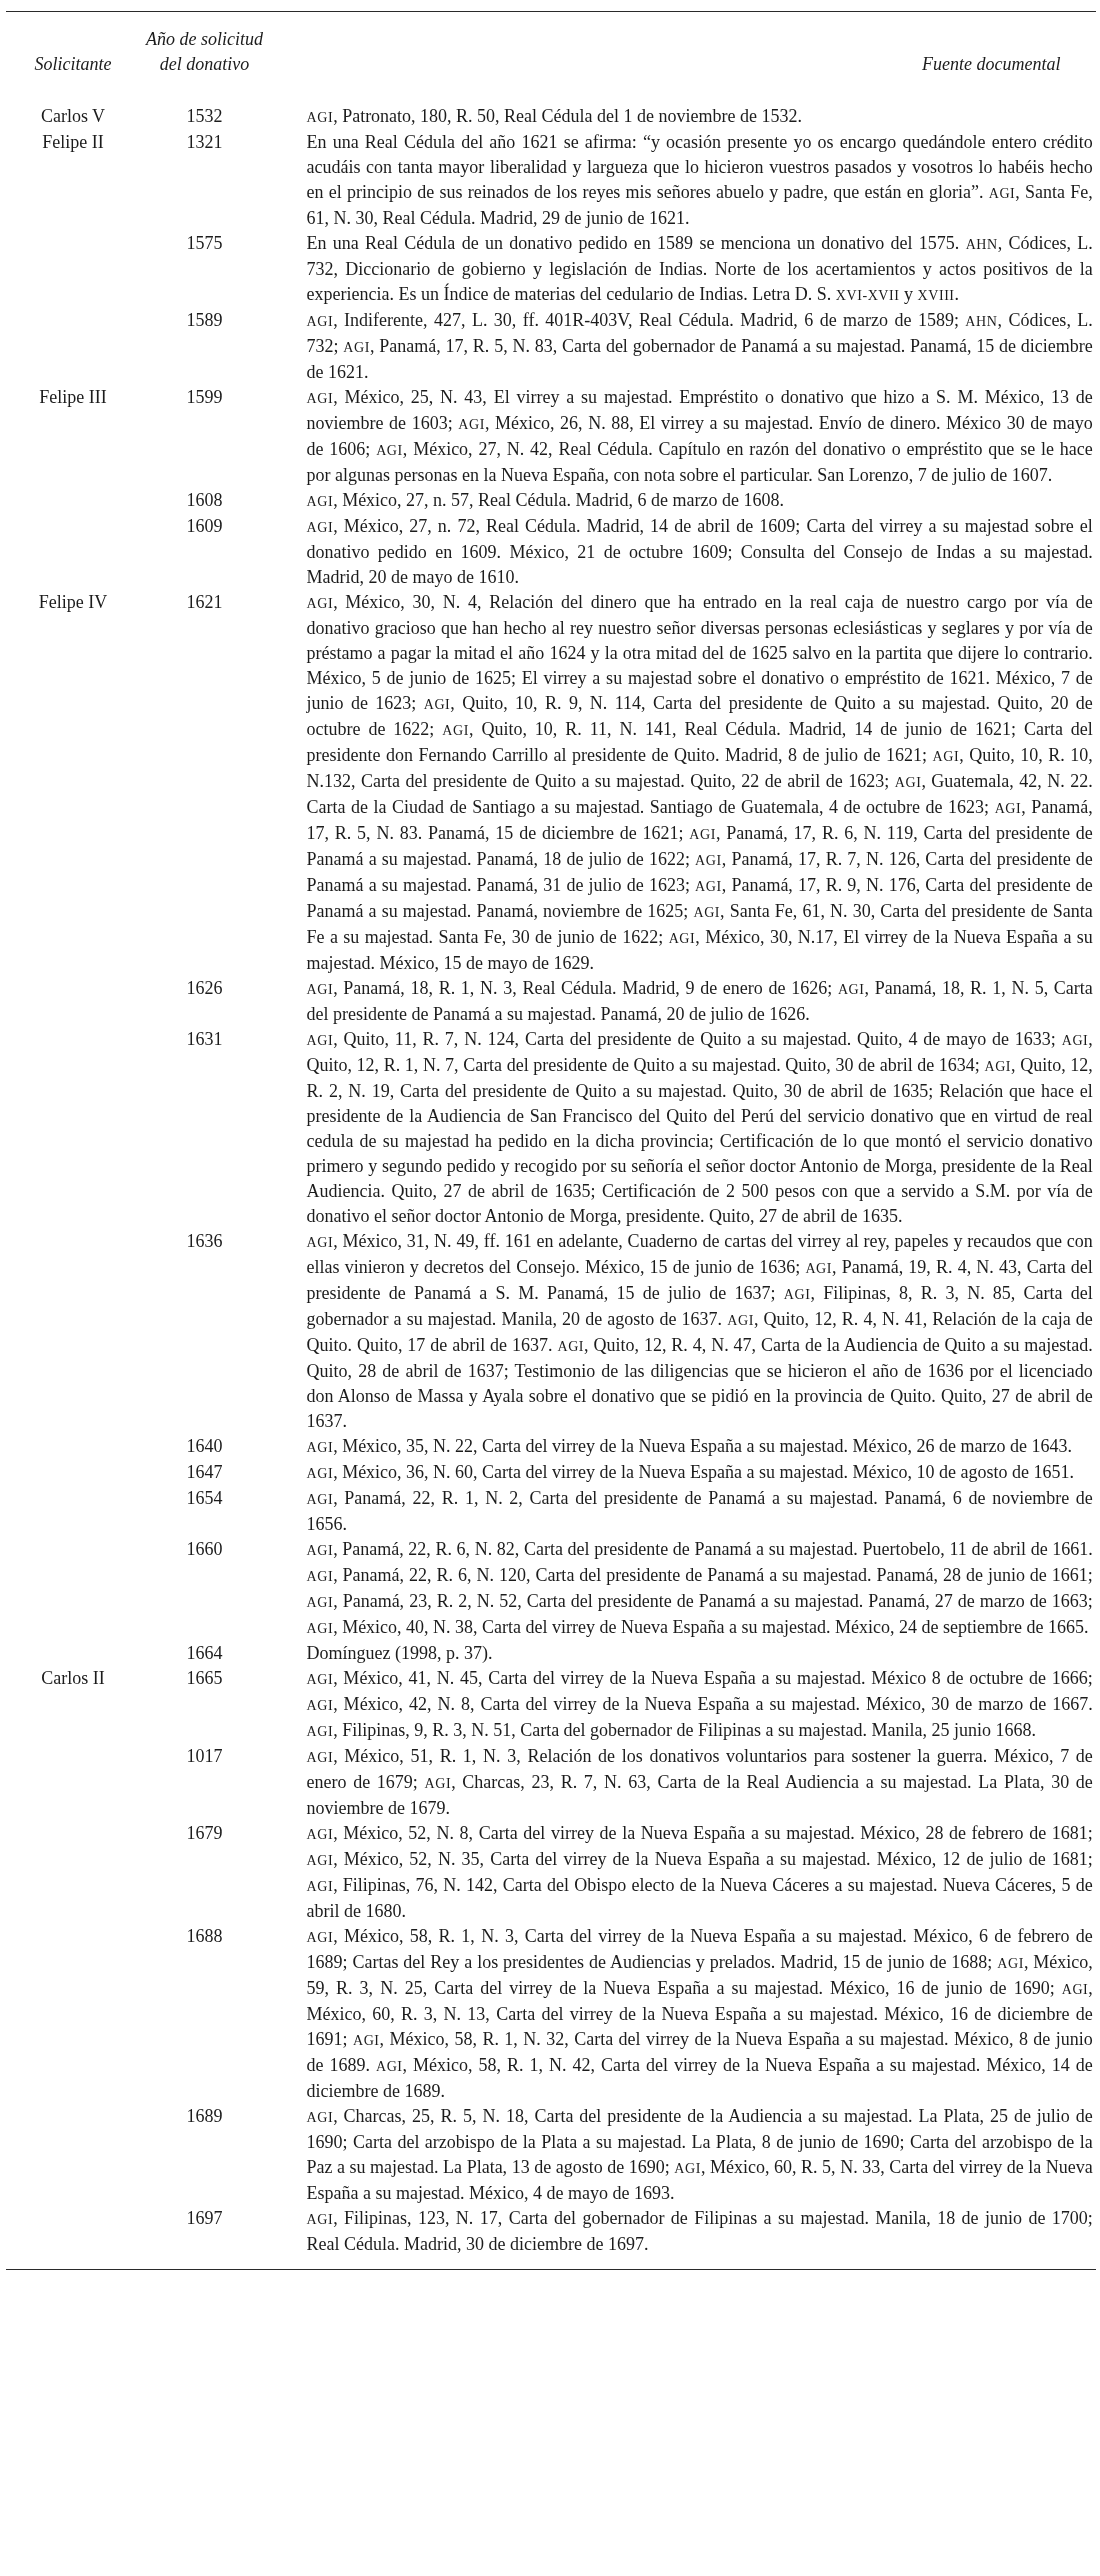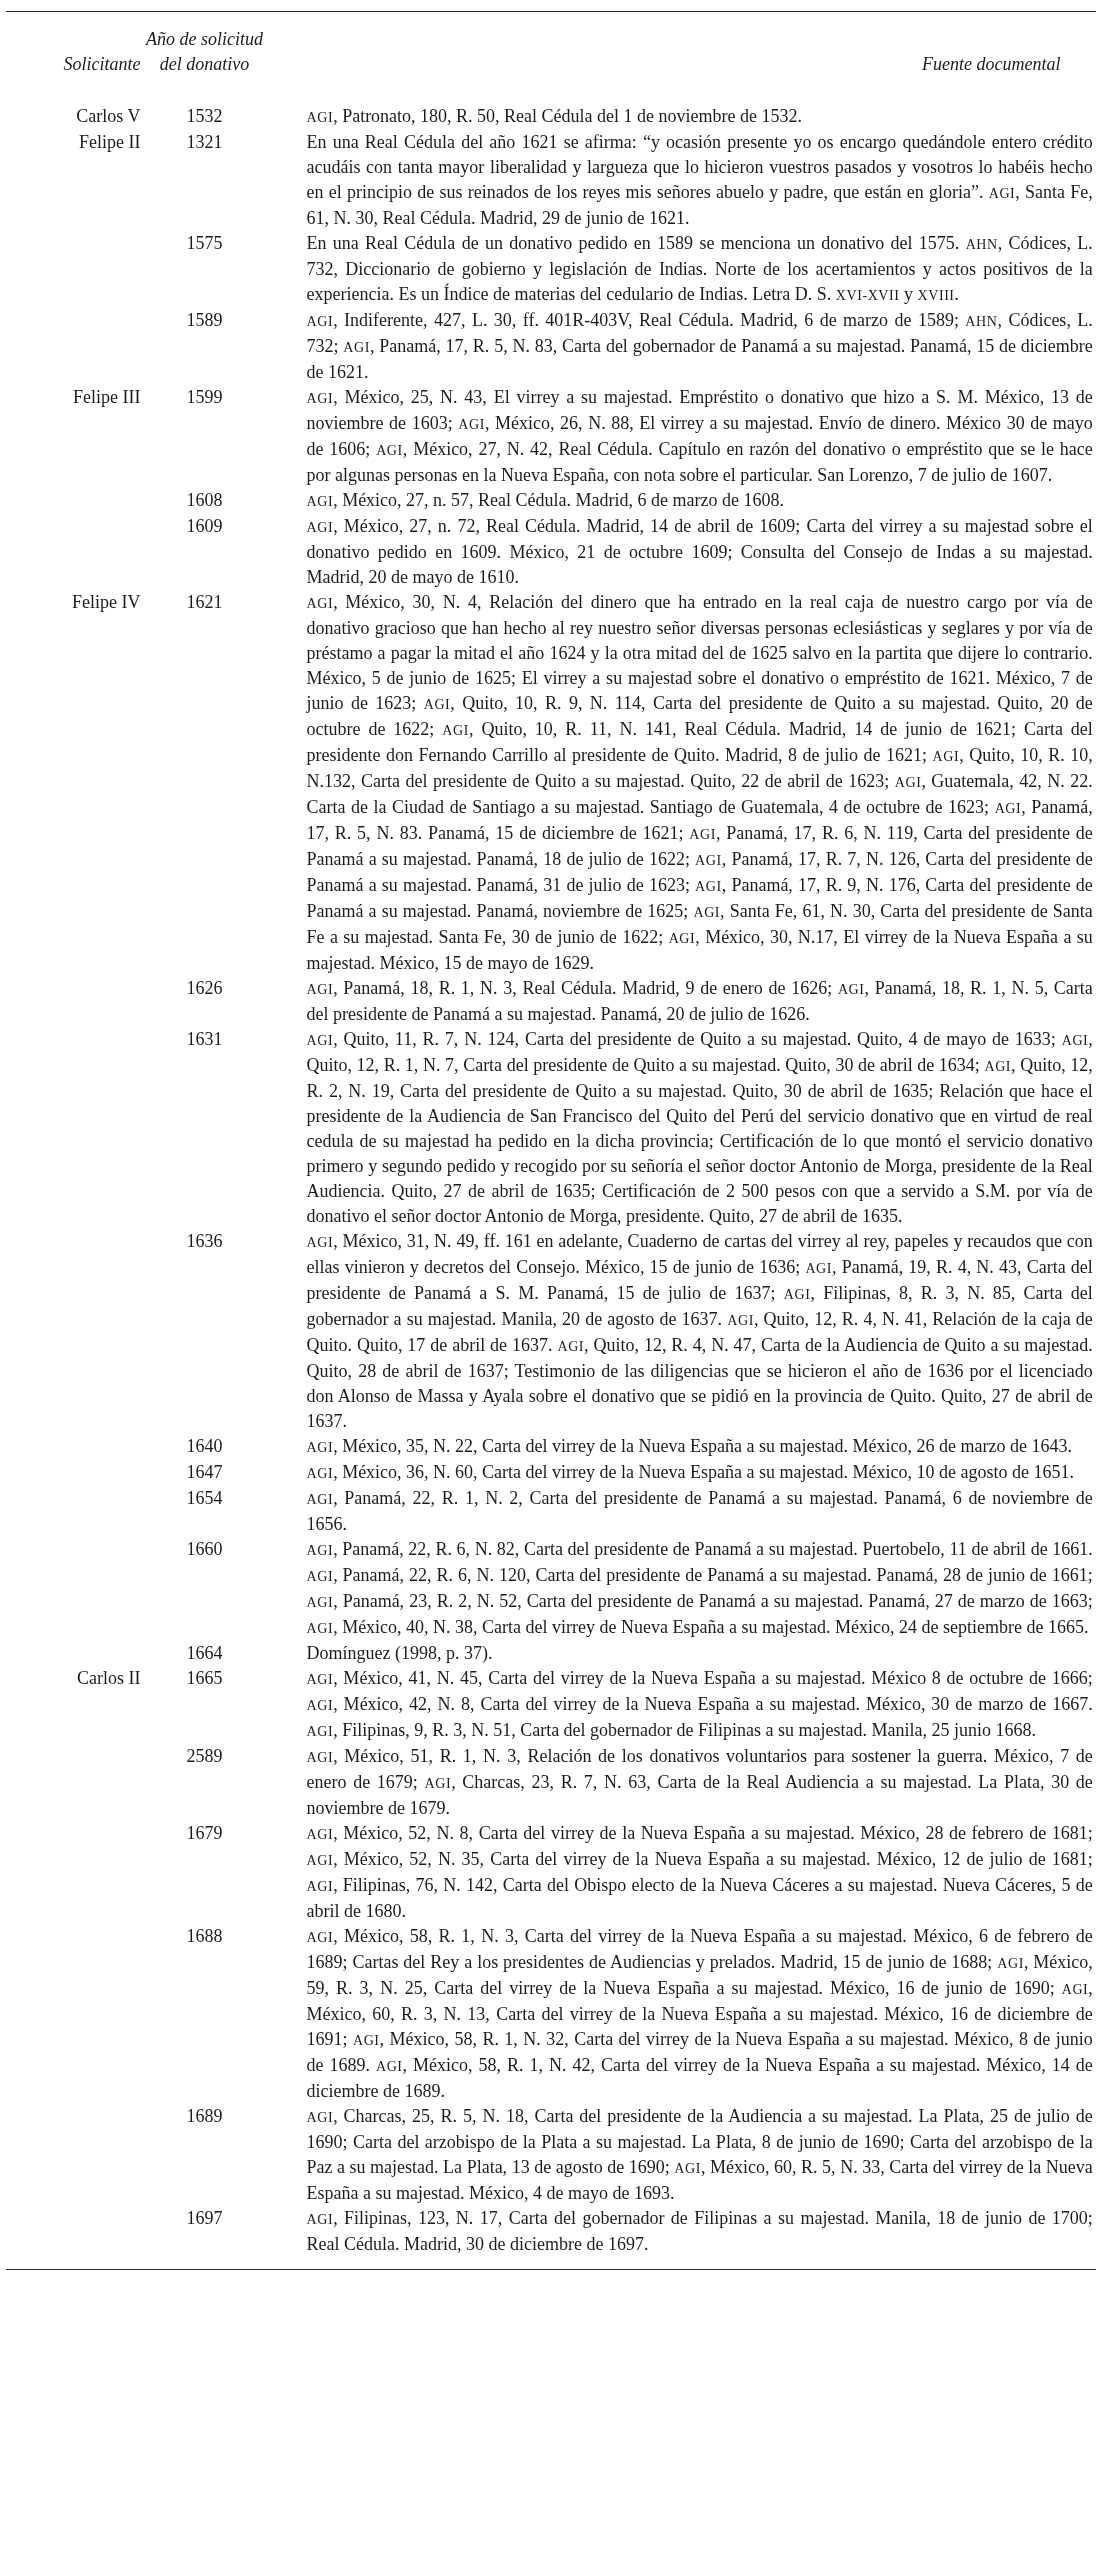--- a/index.html
+++ b/index.html
@@ -22,21 +22,21 @@
   .table {
     border-top: 1.8px solid #2a2a2a;
     border-bottom: 1.8px solid #2a2a2a;
     padding-bottom: 12.8px;
   }
   .row {
     display: grid;
     grid-template-columns: 135px 128px 1fr;
     align-items: start;
   }
-  .c1 { text-align: right; }
+  .c1 { text-align: center; }
   .c2 { text-align: center; }
   .c3 {
     padding-left: 38px;
     padding-right: 3.6px;
     text-align: justify;
   }
   .thead {
     font-style: italic;
     align-items: end;
     padding-top: 14.6px;
@@ -164,21 +164,21 @@
 
   <div class="row trow">
     <div class="c1">Carlos II</div>
     <div class="c2">1665</div>
     <div class="c3"><span class="sc">AGI</span>, México, 41, N. 45, Carta del virrey de la Nueva España a su majestad. México 8 de octubre de 1666; <span class="sc">AGI</span>, México, 42, N. 8, Carta del virrey de la Nueva España a su majestad. México, 30 de marzo de 1667. <span class="sc">AGI</span>, Filipinas, 9, R. 3, N. 51, Carta del gobernador de Filipinas a su majestad. Manila, 25 junio 1668.</div>
   </div>
 
 
   <div class="row trow gap-before">
     <div class="c1"></div>
-    <div class="c2">2589</div>
+    <div class="c2">1017</div>
     <div class="c3"><span class="sc">AGI</span>, México, 51, R. 1, N. 3, Relación de los donativos voluntarios para sostener la guerra. México, 7 de enero de 1679; <span class="sc">AGI</span>, Charcas, 23, R. 7, N. 63, Carta de la Real Audiencia a su majestad. La Plata, 30 de noviembre de 1679.</div>
   </div>
 
   <div class="row trow">
     <div class="c1"></div>
     <div class="c2">1679</div>
     <div class="c3"><span class="sc">AGI</span>, México, 52, N. 8, Carta del virrey de la Nueva España a su majestad. México, 28 de febrero de 1681; <span class="sc">AGI</span>, México, 52, N. 35, Carta del virrey de la Nueva España a su majestad. México, 12 de julio de 1681; <span class="sc">AGI</span>, Filipinas, 76, N. 142, Carta del Obispo electo de la Nueva Cáceres a su majestad. Nueva Cáceres, 5 de abril de 1680.</div>
   </div>
 
   <div class="row trow">

